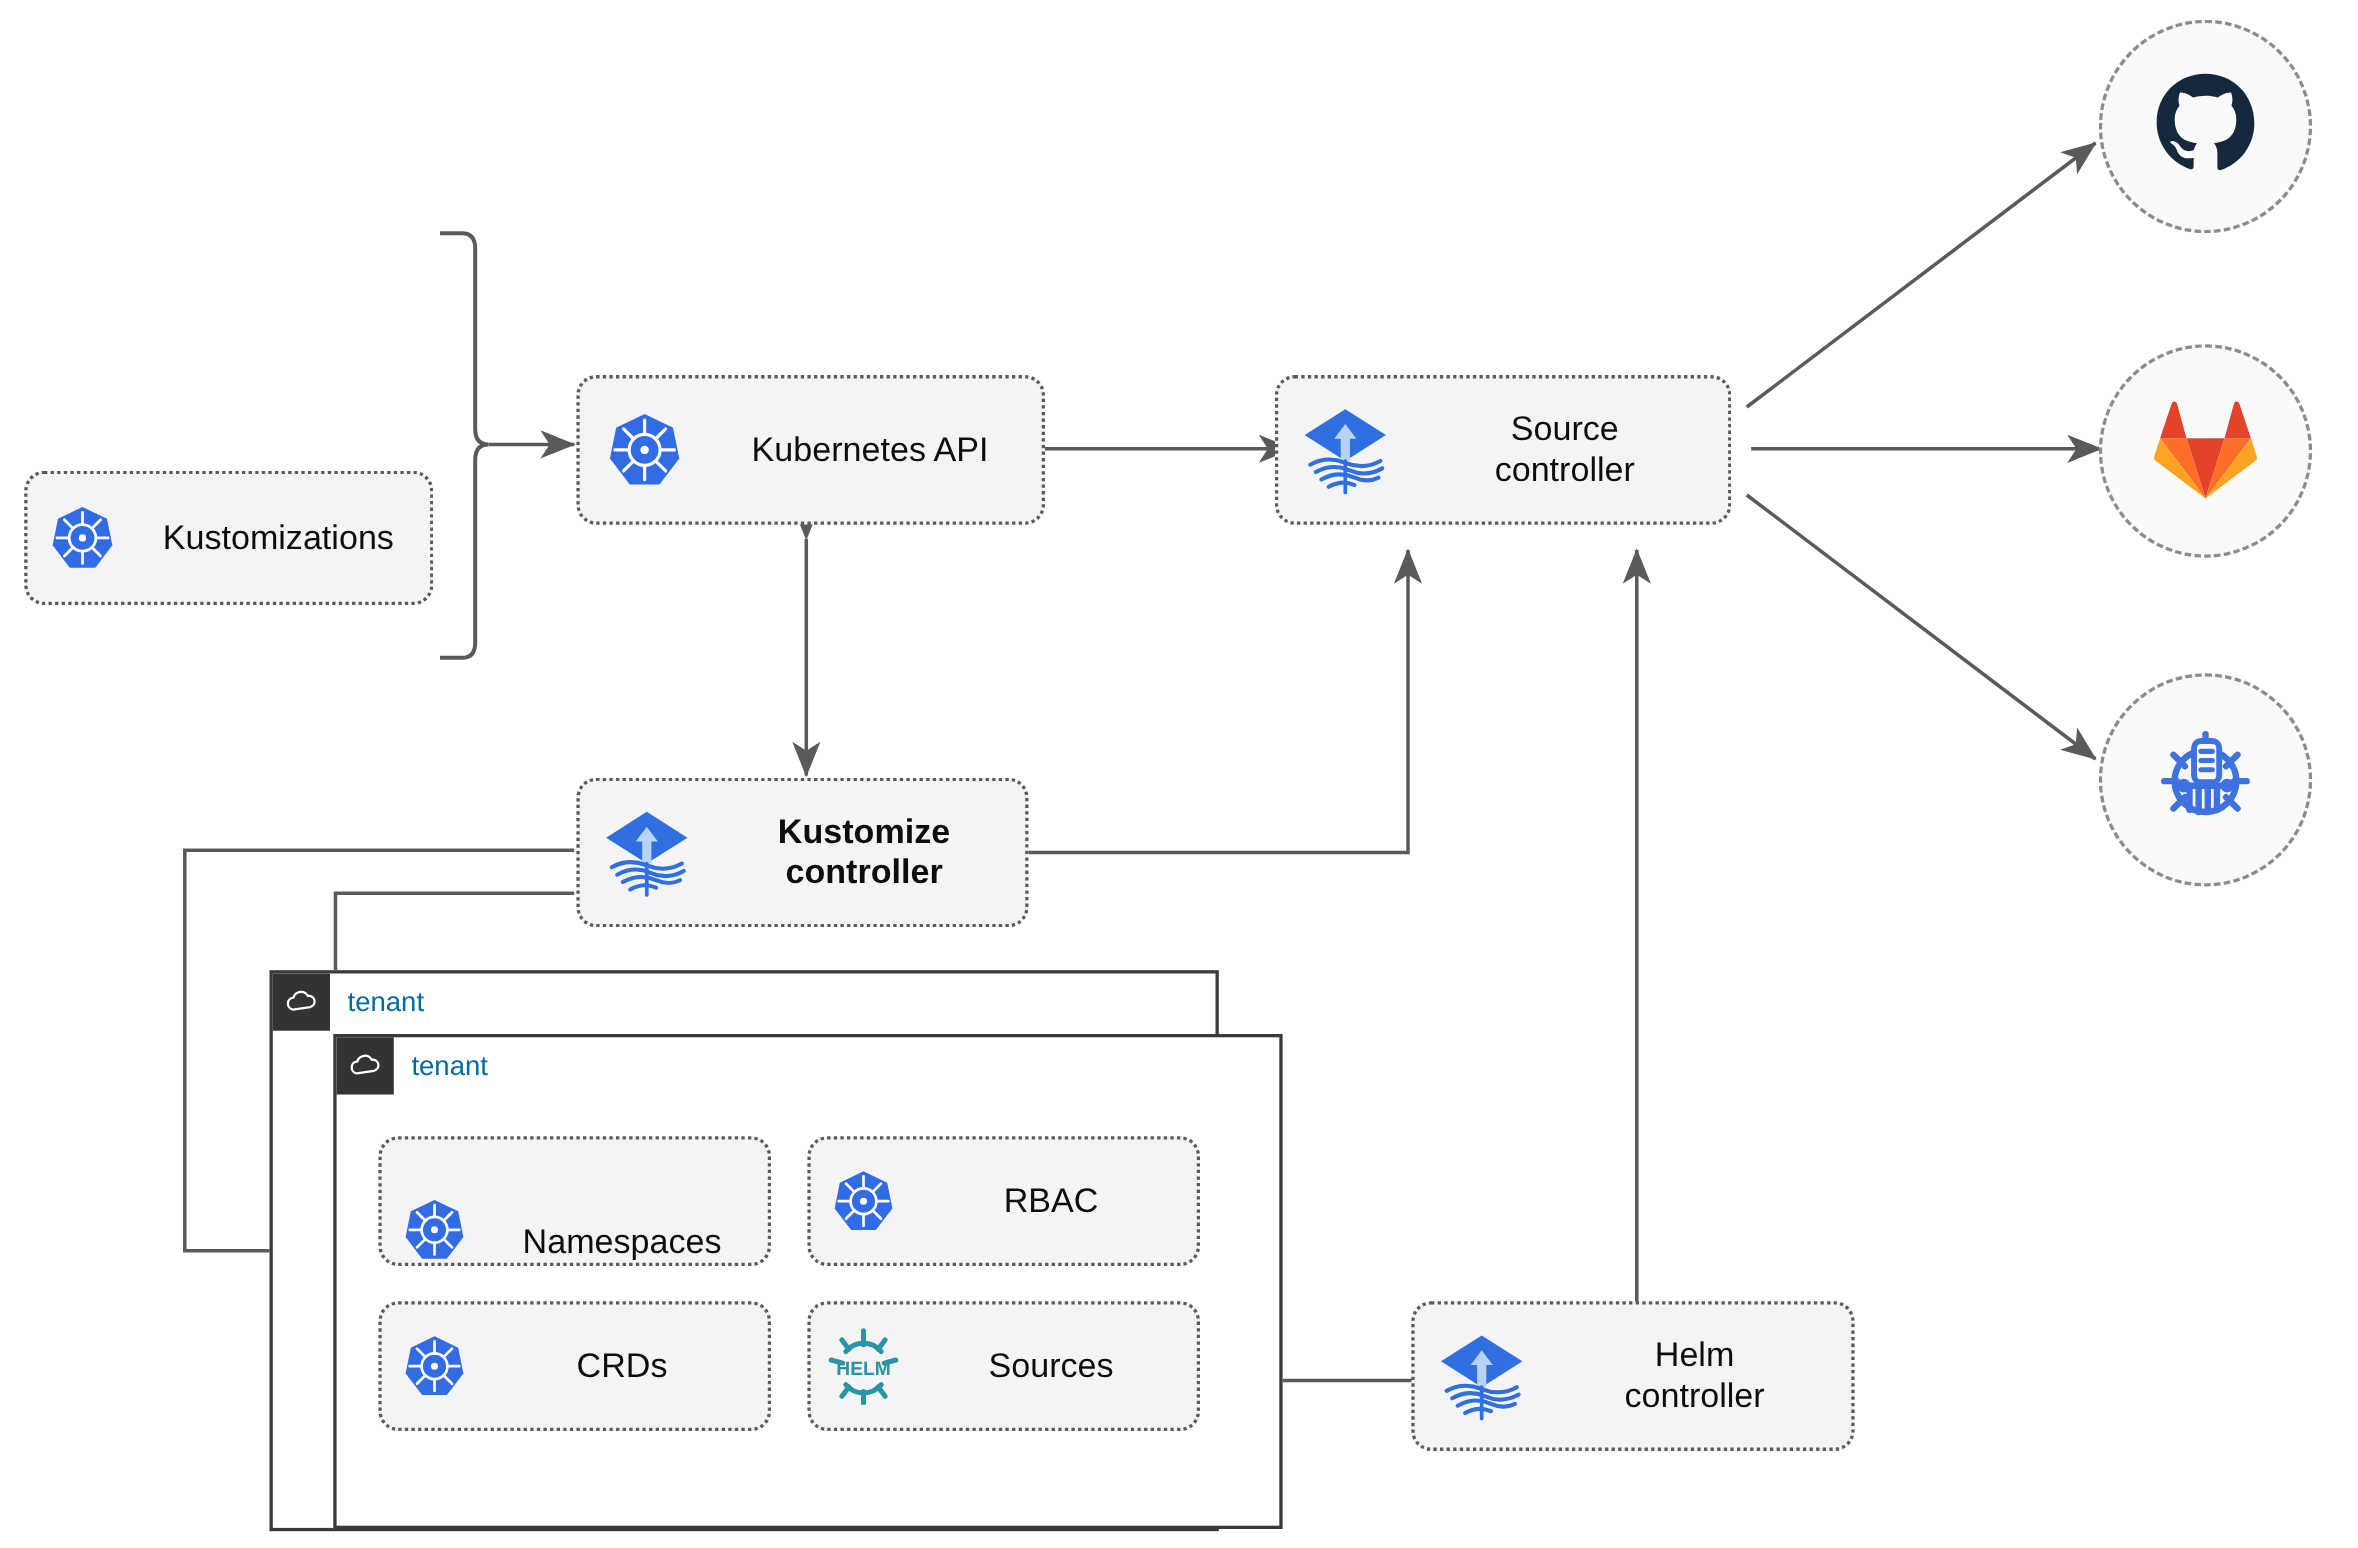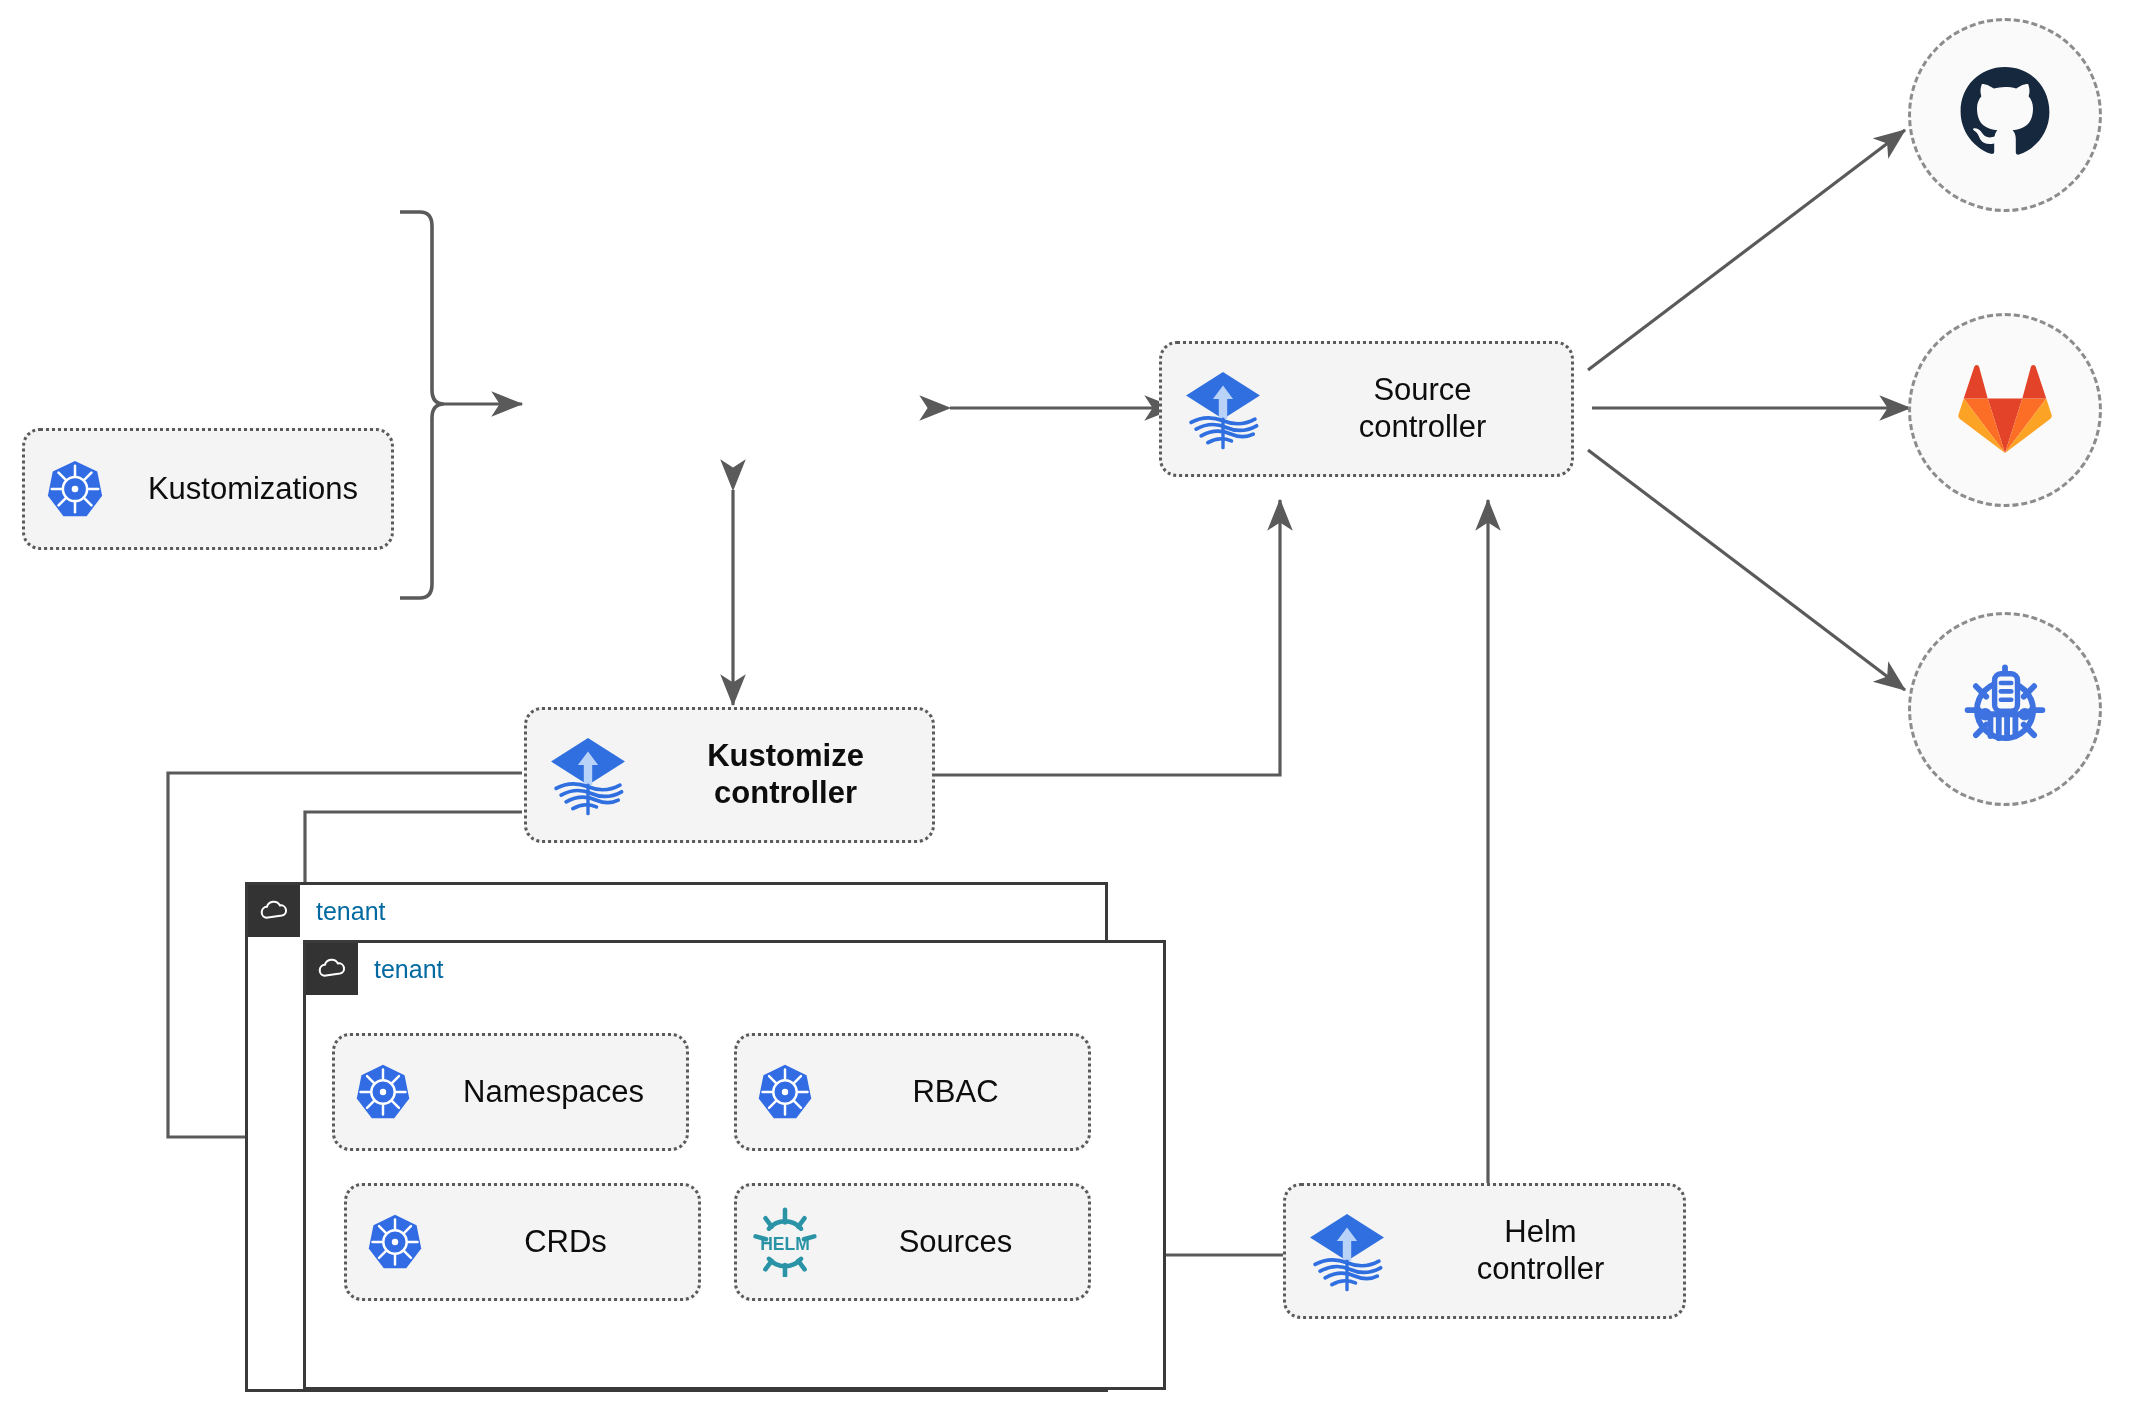--- a/index.html
+++ b/index.html
@@ -113,20 +113,40 @@
           <path d="M15 15 L23 23"></path>
             <path d="M41 41 L49 49"></path>
           <path d="M49 15 L41 23"></path>
             <path d="M23 41 L15 49"></path>
         </g>
       </svg>
     </span>
     <span class="lbl">Kustomizations</span>
   </div>
 
+  <div class="node" style="left:524px;top:341px;width:426px;height:136px;">
+    <span class="ic" style="width:118px;">
+      <svg width="72" height="72" viewBox="0 0 64 64" aria-hidden="true">
+        <polygon points="32,3 55,14 60,39 44,60 20,60 4,39 9,14" fill="#326ce5"></polygon>
+        <g fill="none" stroke="#ffffff" stroke-width="2.6" stroke-linecap="round">
+          <circle cx="32" cy="32" r="12.5"></circle>
+          <circle cx="32" cy="32" r="3.4" fill="#ffffff" stroke="none"></circle>
+          <path d="M32 8 L32 19"></path>
+            <path d="M32 45 L32 56"></path>
+          <path d="M8 32 L19 32"></path>
+            <path d="M45 32 L56 32"></path>
+          <path d="M15 15 L23 23"></path>
+            <path d="M41 41 L49 49"></path>
+          <path d="M49 15 L41 23"></path>
+            <path d="M23 41 L15 49"></path>
+        </g>
+      </svg>
+    </span>
+    <span class="lbl">Kubernetes API</span>
+  </div>
 
   <div class="node" style="left:1159px;top:341px;width:415px;height:136px;">
     <span class="ic" style="width:122px;">
       <svg width="84" height="84" viewBox="0 0 100 100" aria-hidden="true">
         <polygon points="50,6 94,34 50,62 6,34" fill="#2f6fe0"></polygon>
         <path d="M50,22 L62,38 L55,38 L55,62 L45,62 L45,38 L38,38 Z" fill="#b9d2f7"></path>
         <g stroke="#2f6fe0" stroke-width="4.4" fill="none" stroke-linecap="round">
           <path d="M12,66 Q30,56 50,64 Q70,72 88,62"></path>
           <path d="M18,74 Q36,64 54,72 Q72,80 90,70"></path>
           <path d="M24,82 Q42,72 60,80 Q74,86 86,80"></path>
@@ -189,21 +209,21 @@
   <div class="tenant" style="left:303px;top:940px;width:863px;height:450px;z-index:2;">
     <div class="bar">
       <div class="cloudbox">
         <svg width="34" height="34" viewBox="0 0 40 40" aria-hidden="true">
           <path d="M11,28 a6.5,6.5 0 0,1 0.6,-12.9 a8.4,8.4 0 0,1 15.4,-1.6 a6,6 0 0,1 2.3,11.8 z" fill="none" stroke="#ffffff" stroke-width="2.4" stroke-linejoin="round"></path>
         </svg>
       </div>
       <span class="tname">tenant</span>
     </div>
 
-    <div class="node" style="left:26px;top:90px;width:357px;height:118px;">
+    <div class="node" style="left:38px;top:90px;width:357px;height:118px;align-items:flex-end;">
       <span class="ic" style="width:96px;">
         <svg width="60" height="60" viewBox="0 0 64 64" aria-hidden="true">
           <polygon points="32,3 55,14 60,39 44,60 20,60 4,39 9,14" fill="#326ce5"></polygon>
           <g fill="none" stroke="#ffffff" stroke-width="2.6" stroke-linecap="round">
             <circle cx="32" cy="32" r="12.5"></circle>
             <circle cx="32" cy="32" r="3.4" fill="#ffffff" stroke="none"></circle>
             <path d="M32 8 L32 19"></path>
               <path d="M32 45 L32 56"></path>
             <path d="M8 32 L19 32"></path>
               <path d="M45 32 L56 32"></path>

